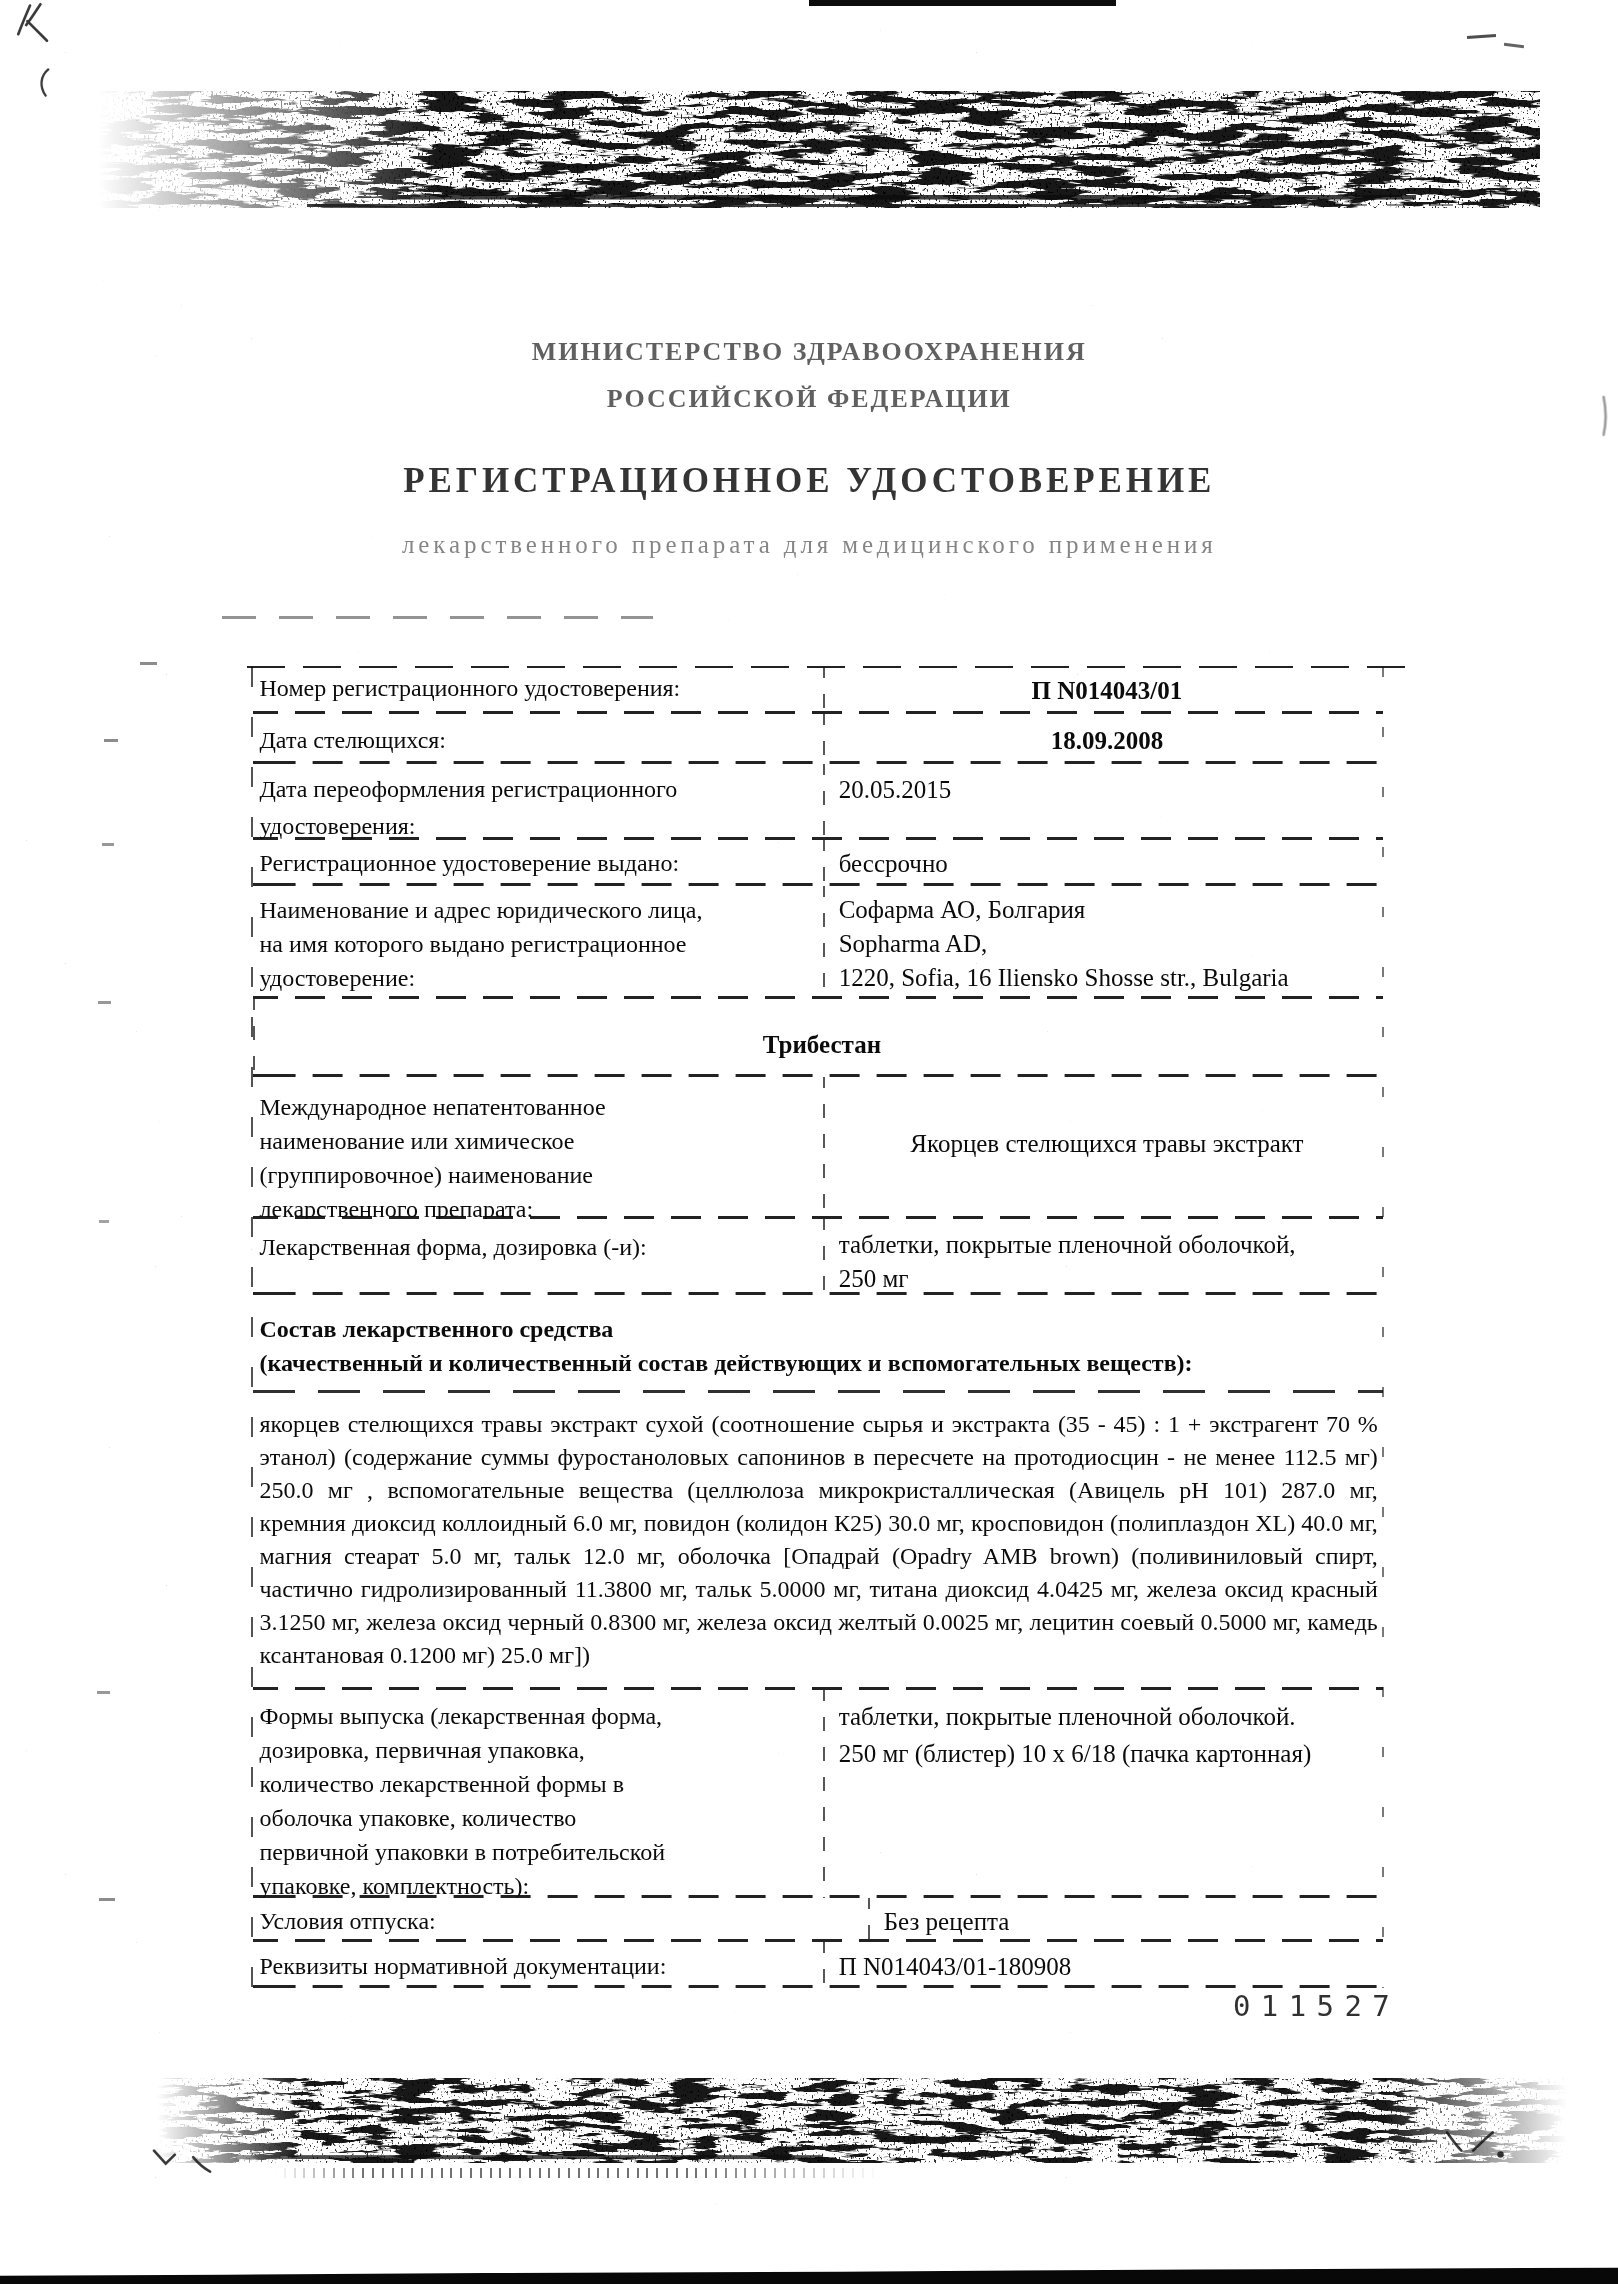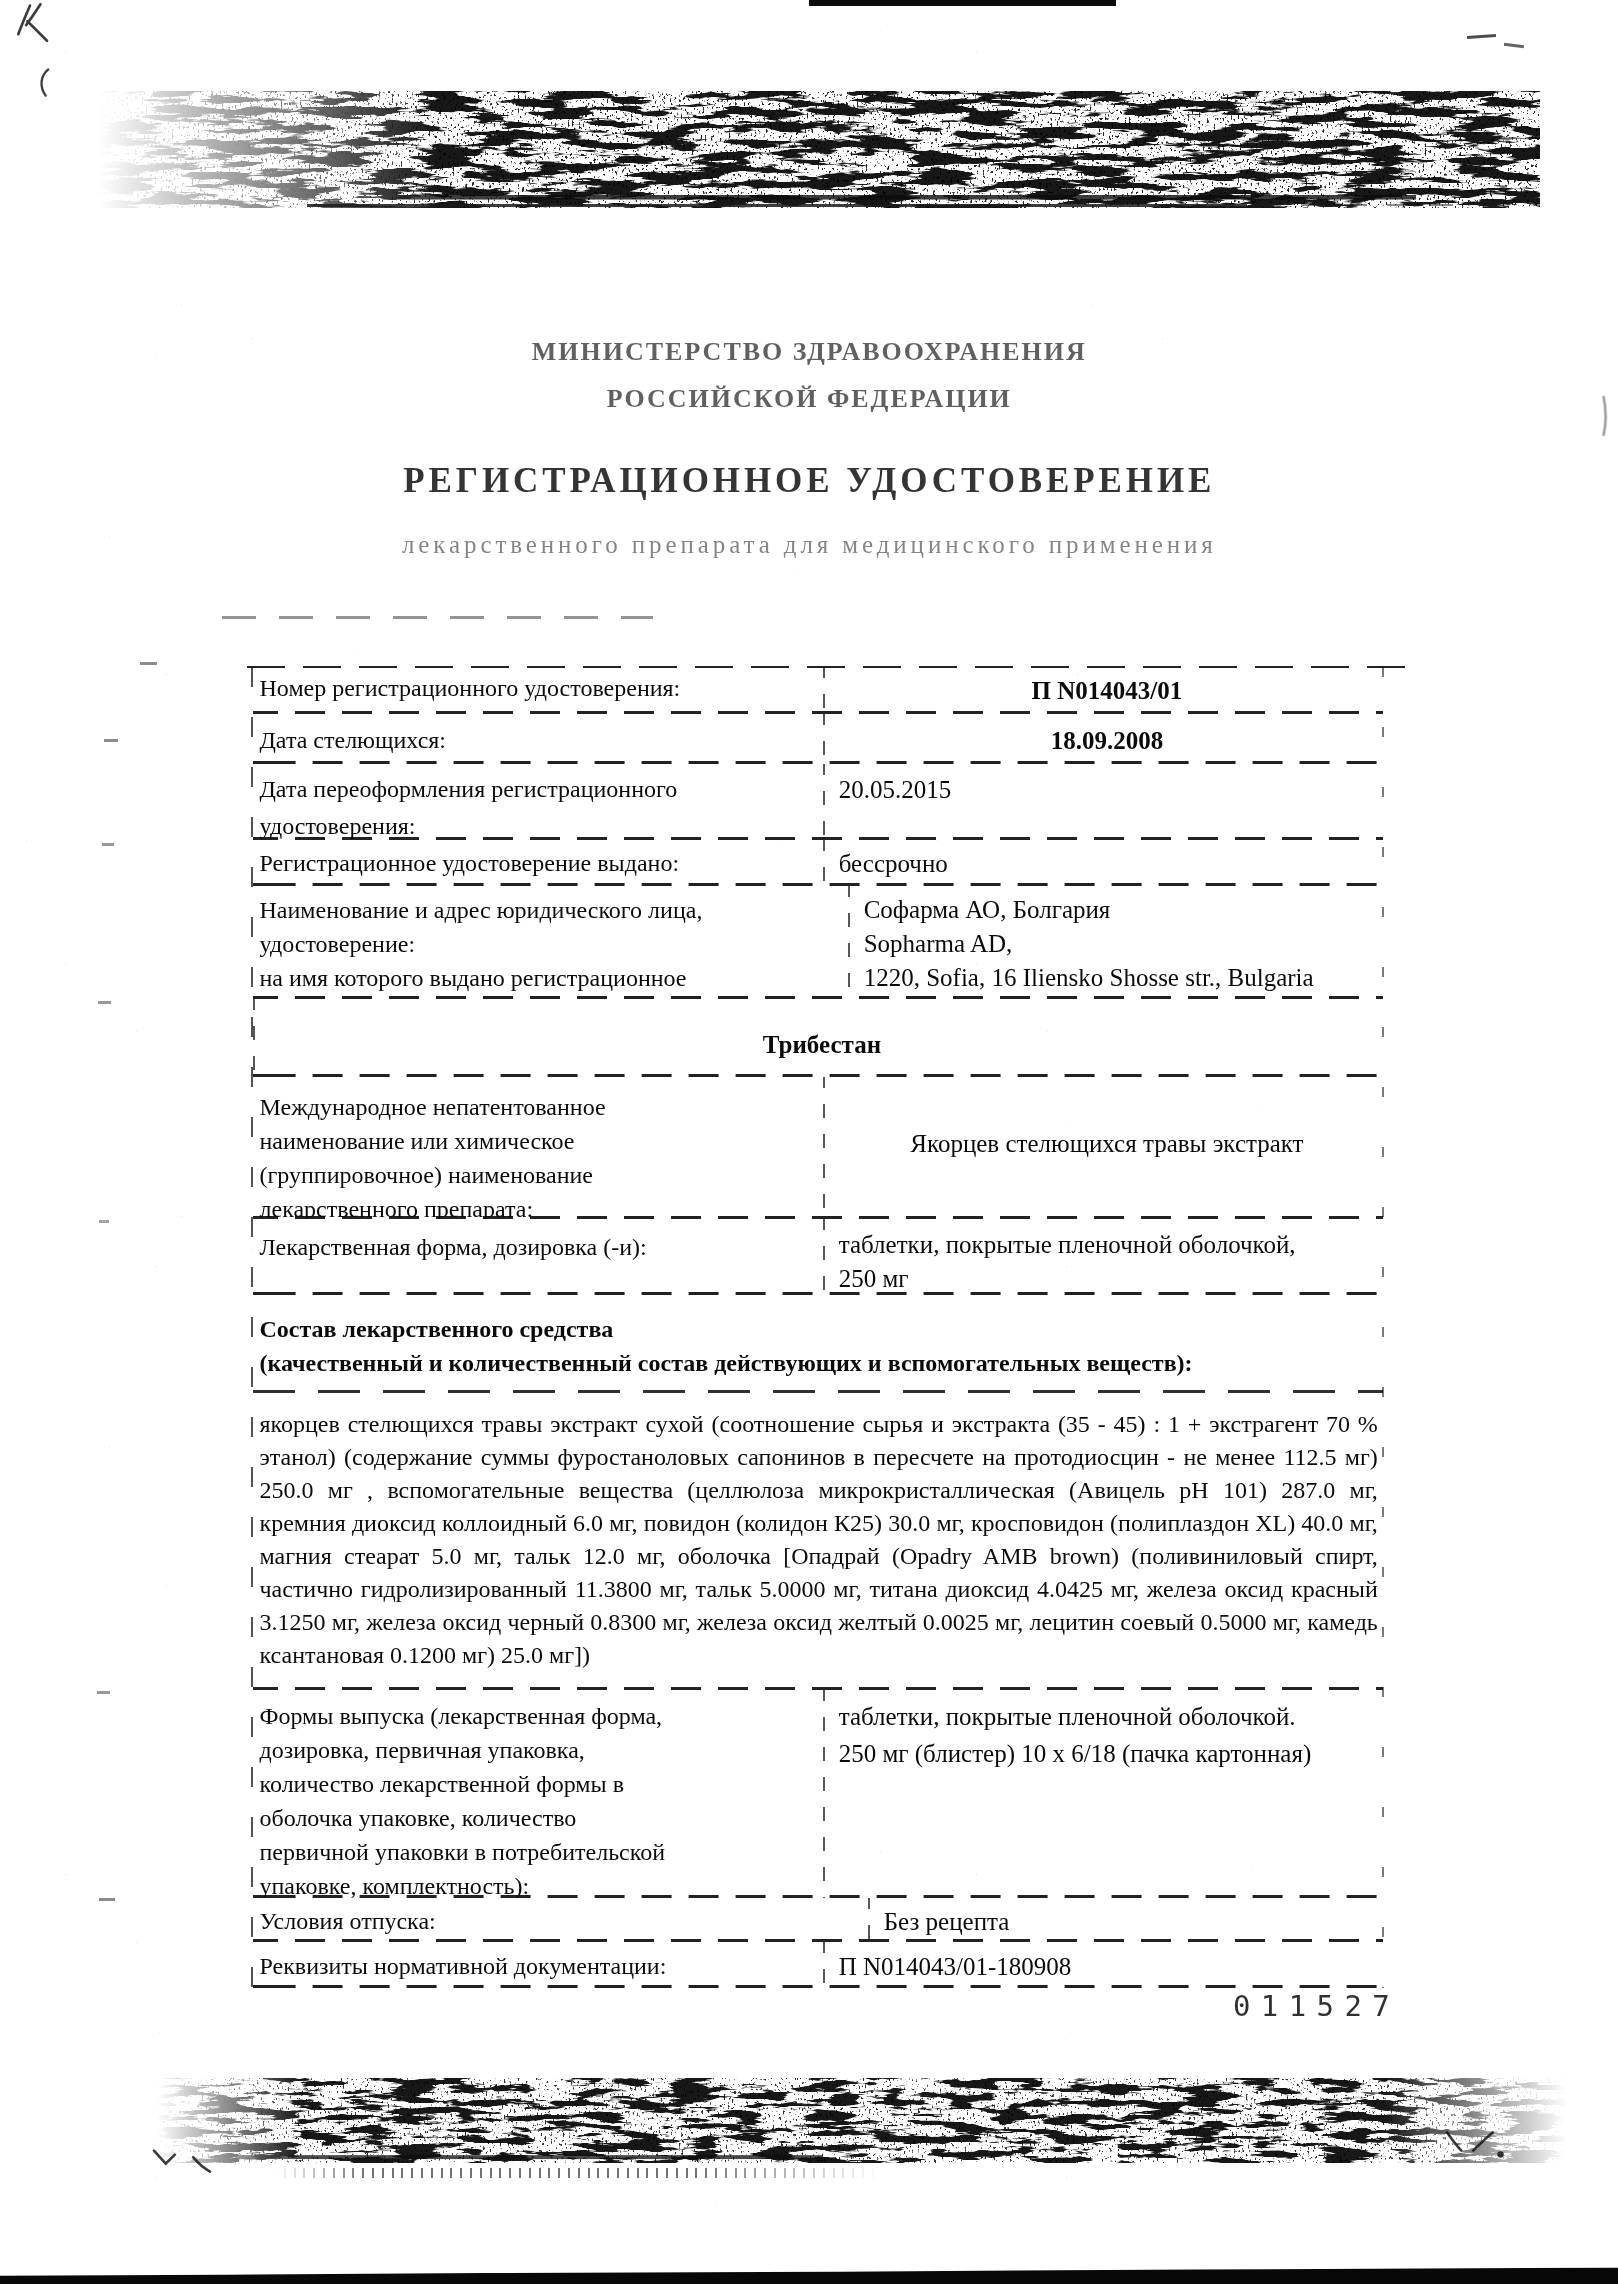--- a/index.html
+++ b/index.html
@@ -52,21 +52,21 @@
   .cell-label{width:570px; flex:none; font-weight:normal; padding:5.2px 9px 0 6.5px; line-height:33px;}
   .cell-value{flex:1; position:relative; padding:5.2px 7.8px 0 15.7px; line-height:33px; font-size:25px;}
   .cell-value::before{content:""; position:absolute; left:0; top:-2.6px; bottom:-2.6px; width:2px; opacity:.8;
     background:repeating-linear-gradient(180deg,rgba(15,15,15,.85) 0 14.4px, transparent 14.4px 30px);}
   .line{white-space:nowrap;}
   
   [data-row="reg-number"]{height:47px;}
   [data-row="reg-date"]{height:50px;}
   [data-row="reissue-date"]{height:76px;}
   [data-row="issued"]{height:46px;}
-  [data-row="holder"]{height:113px;gap:25px;}
+  [data-row="holder"]{height:113px;}
   [data-row="trade-name"]{height:78px;}
   [data-row="inn"]{height:142px;}
   [data-row="dosage-form"]{height:76px;}
   [data-row="composition"]{height:395px;}
   [data-row="release-forms"]{height:208px;}
   [data-row="dispensing"]{height:44px;gap:45px;}
   [data-row="normative-docs"]{height:46px;}
   [data-row="reg-number"] .cell-value{text-align:center; font-weight:bold; padding-top:6.5px;}
   [data-row="reg-date"] .cell-value{text-align:center; font-weight:bold; padding-top:10.4px;}
   [data-row="reg-date"] .cell-label{padding-top:10.4px;}
@@ -174,22 +174,22 @@
         <div class="cell cell-label">
           <div class="line">Регистрационное удостоверение выдано:</div>
         </div>
         <div class="cell cell-value">
           <div class="line">бессрочно</div>
         </div>
       </div>
       <div class="t-row" data-row="holder">
         <div class="cell cell-label">
           <div class="line">Наименование и адрес юридического лица,</div>
+          <div class="line">на имя которого выдано регистрационное</div>
           <div class="line">удостоверение:</div>
-          <div class="line">на имя которого выдано регистрационное</div>
         </div>
         <div class="cell cell-value">
           <div class="line">Софарма АО, Болгария</div>
           <div class="line">Sopharma AD,</div>
           <div class="line">1220, Sofia, 16 Iliensko Shosse str., Bulgaria</div>
         </div>
       </div>
       <div class="t-row" data-row="trade-name">
         <div class="cell cell-value">
           <div class="line">Трибестан</div>

